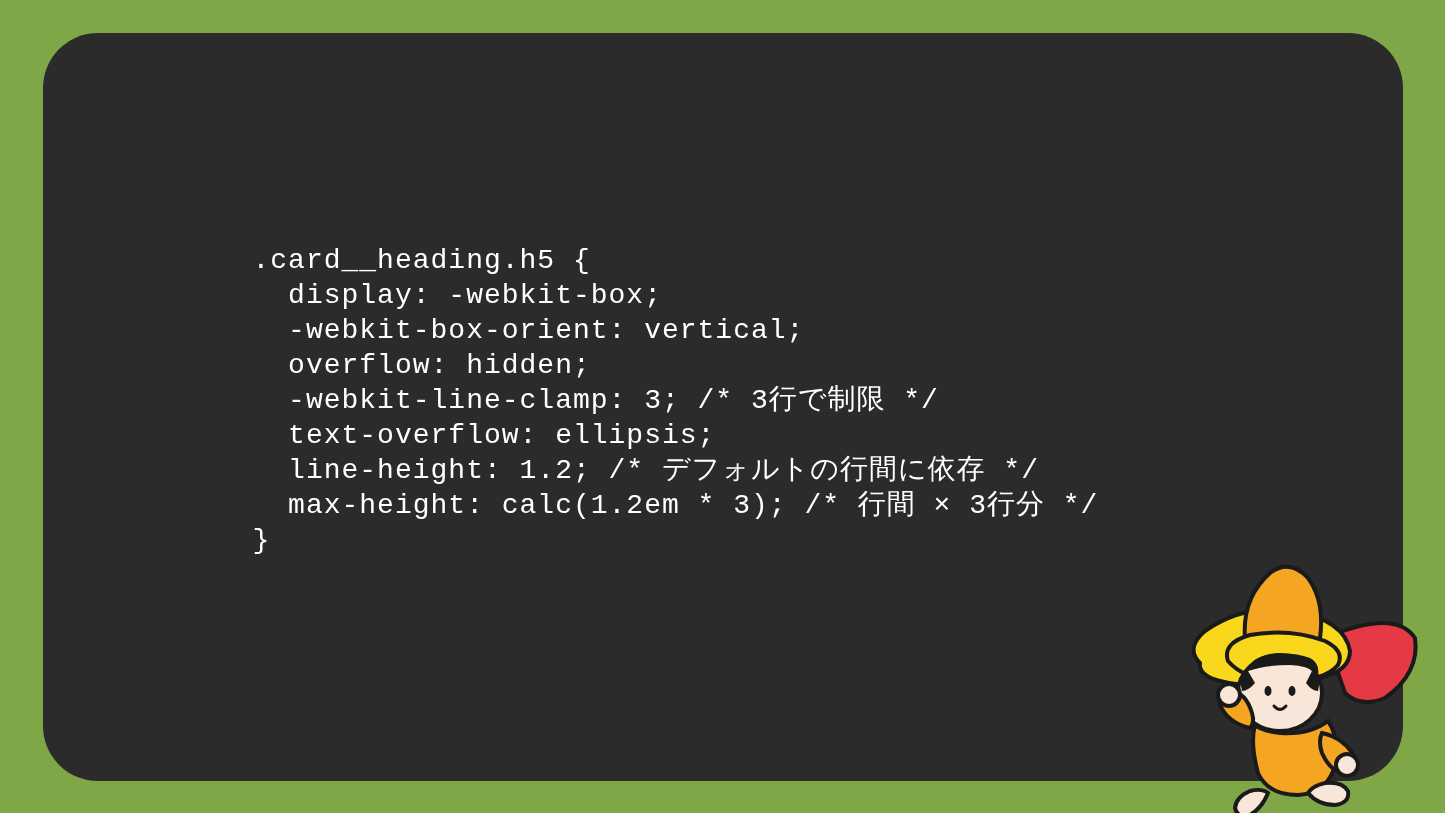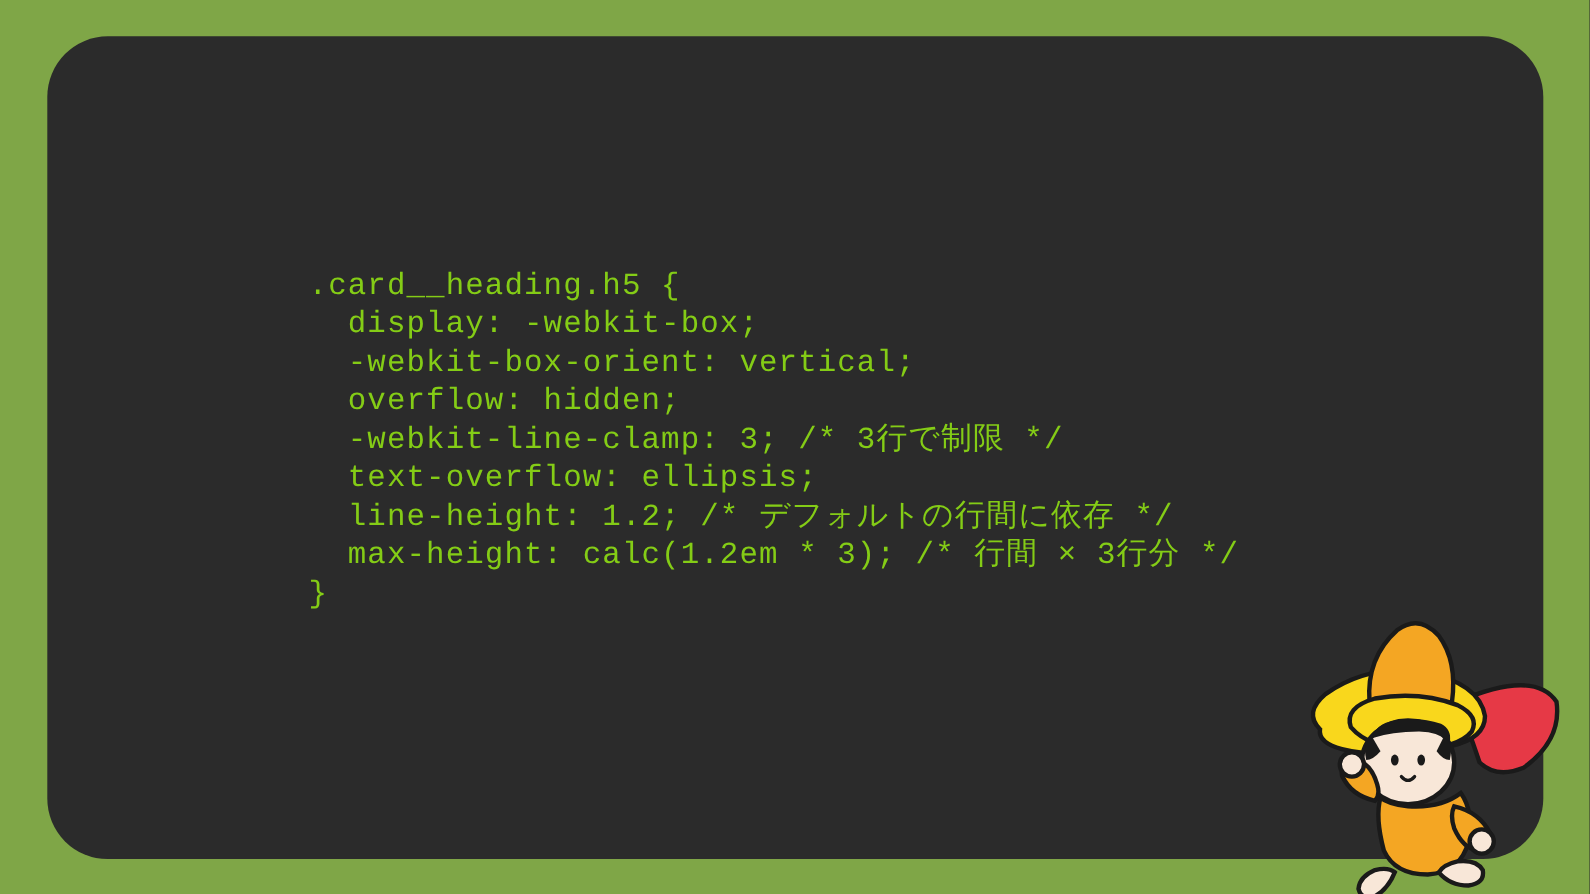--- a/index.html
+++ b/index.html
@@ -20,27 +20,26 @@
     }
     .code-panel {
       width: 1360px;
       height: 748px;
       background: #2b2b2b;
       border-radius: 55px;
       padding: 210px 0 0 210px;
       position: relative;
     }
     .code-block {
-      color: #84cc16;
+      color: #ffffff;
       font-size: 28px;
       line-height: 1.25;
       white-space: pre;
       letter-spacing: 1px;
       font-family: "MS Gothic", "Courier New", monospace;
-      margin-left: 28px;
     }
     .mascot {
       position: absolute;
       bottom: -10px;
       right: 15px;
       width: 280px;
       height: 280px;
     }
   </style>
 </head>

